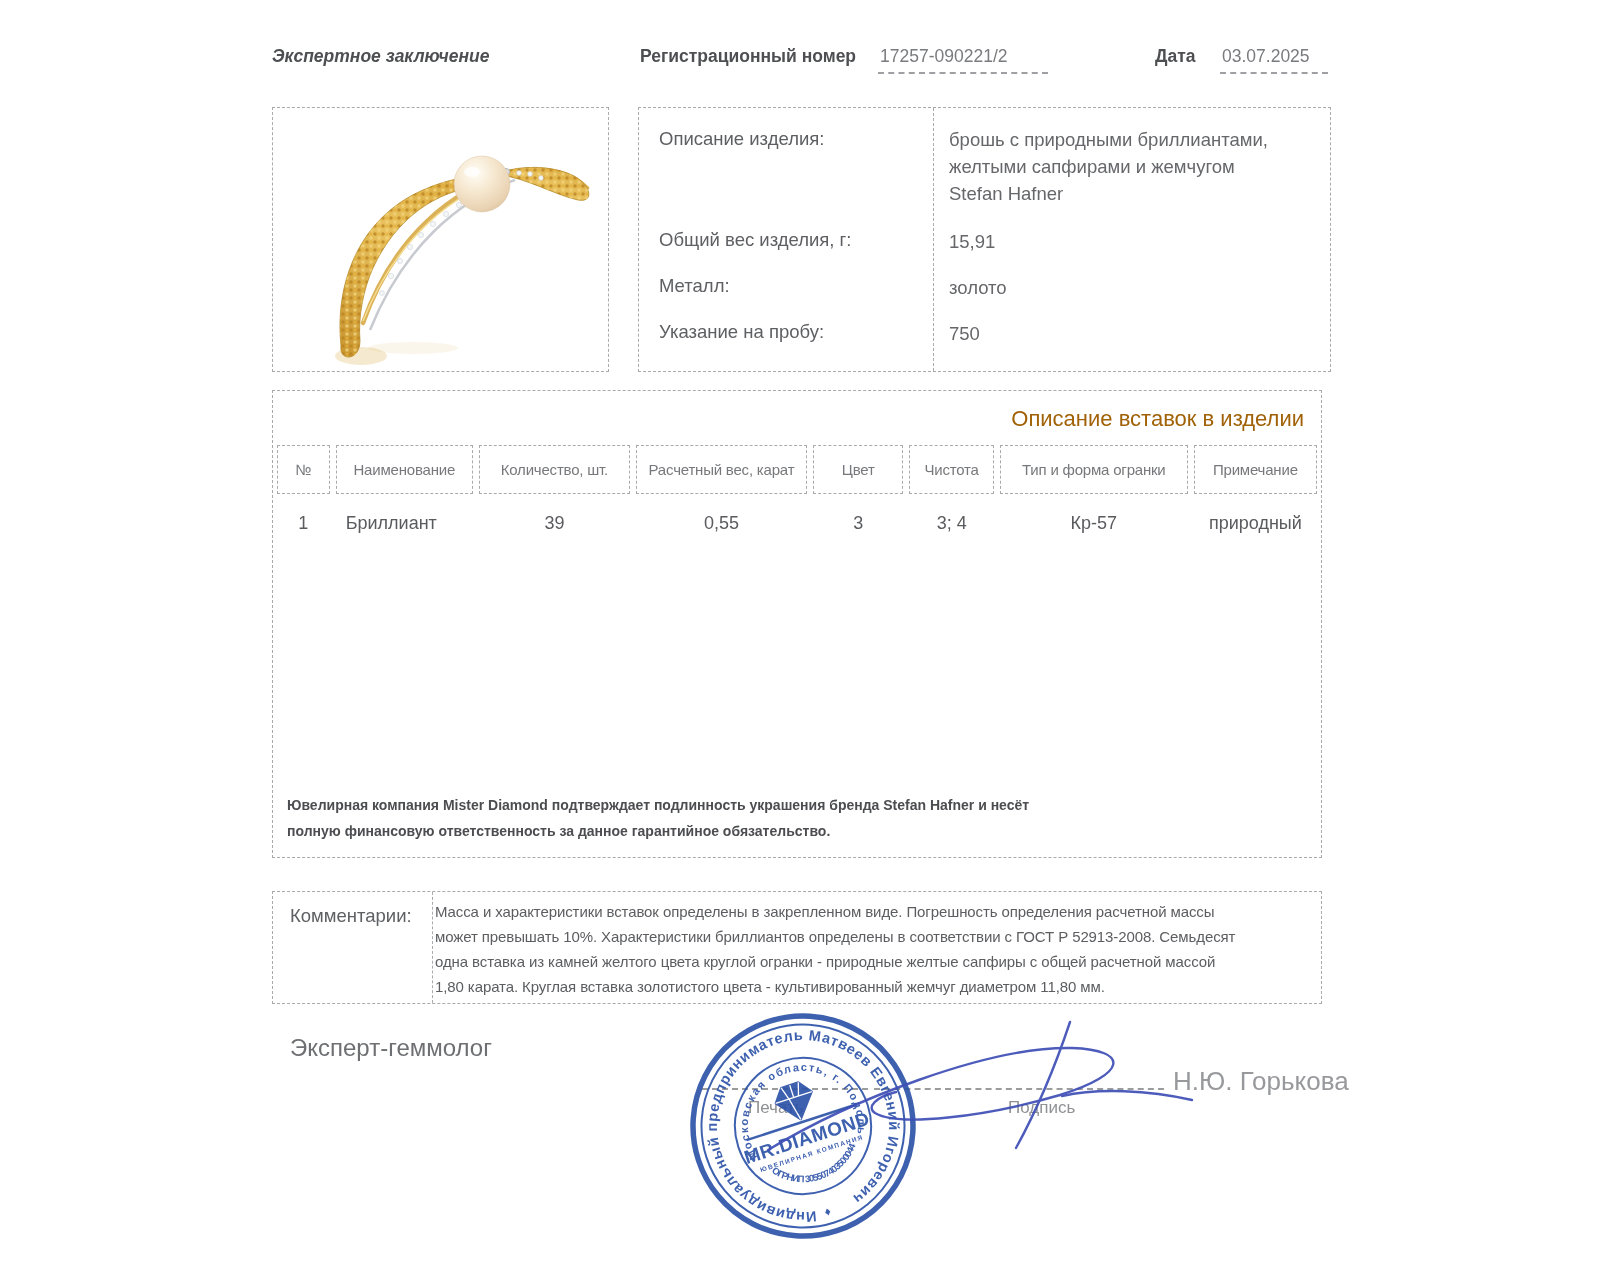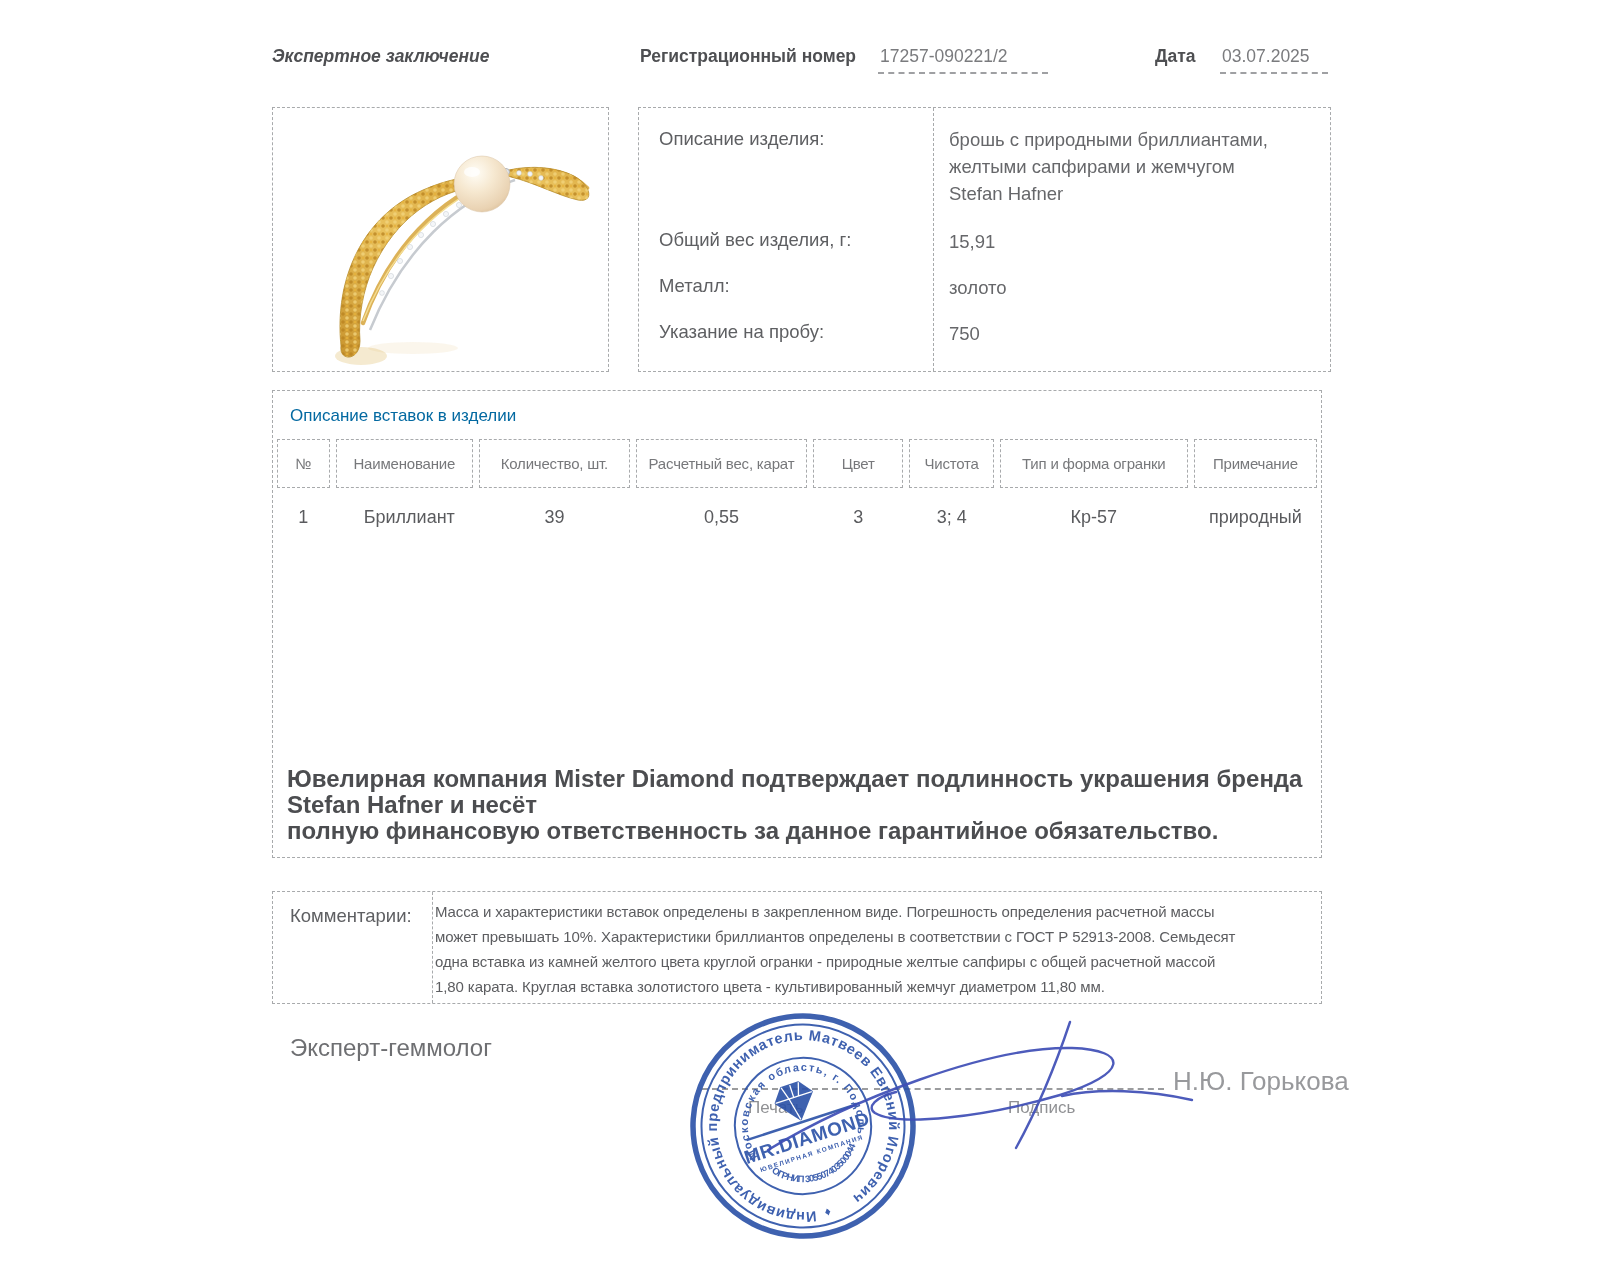--- a/index.html
+++ b/index.html
@@ -15,31 +15,31 @@
   .h-val  { font-size:17.5px; color:#7a7b7e; white-space:nowrap;
             border-bottom:2px dashed #9fa0a3; padding:0 10px 5px 2px; }
 
   
   .d-label { font-size:18.5px; color:#5e5f62; white-space:nowrap; }
   .d-value { font-size:18.5px; color:#66676a; line-height:27px; white-space:pre-line; }
   .v-sep { border-left:1px dashed #a8aaac; }
 
   
   .main-box { display:flex; flex-direction:column; }
-  .main-title { padding:15px 17px 13px; font-size:17px; color:#0369a1; }
+  .main-title { padding:15px 17px 13px; font-size:22px; color:#a16207;text-align:right; }
   .thead { display:flex; gap:6px; padding:0 4px; }
   .thead .cell { border:1px dashed #a8aaac; height:49px; display:flex; align-items:center;
                  justify-content:center; font-size:15px; color:#77787b; letter-spacing:-0.2px;
                  text-align:center; }
   .trow { display:flex; gap:6px; padding:0 4px; height:58px; align-items:center; }
   .trow .cell { font-size:18px; color:#5a5b5e; text-align:center; }
-  .trow .cell.left { text-align:center; padding-left:10px; }
+  .trow .cell.left { text-align:left; padding-left:10px; }
   .c0{width:53px}.c1{width:138px}.c2{width:152px}.c3{width:172px}
   .c4{width:91px}.c5{width:85px}.c6{width:189px}.c7{width:124px}
-  .statement { margin:auto 14px 13px; font-size:24px; font-weight:bold; line-height:26px;
+  .statement { margin:auto 14px 13px; font-size:14px; font-weight:bold; line-height:26px;
                color:#4c4d50; white-space:pre-line; }
 
   
   .cm-label { font-size:18.5px; color:#5e5f62; }
   .cm-text  { font-size:15px; line-height:25px; color:#5c5d60; white-space:pre-line;
               letter-spacing:-0.1px; }
 
   
   .expert-title { font-size:24px; color:#6e6f72; }
   .expert-cert  { font-size:15.5px; line-height:21px; color:#7d7e81; white-space:pre-line; }

